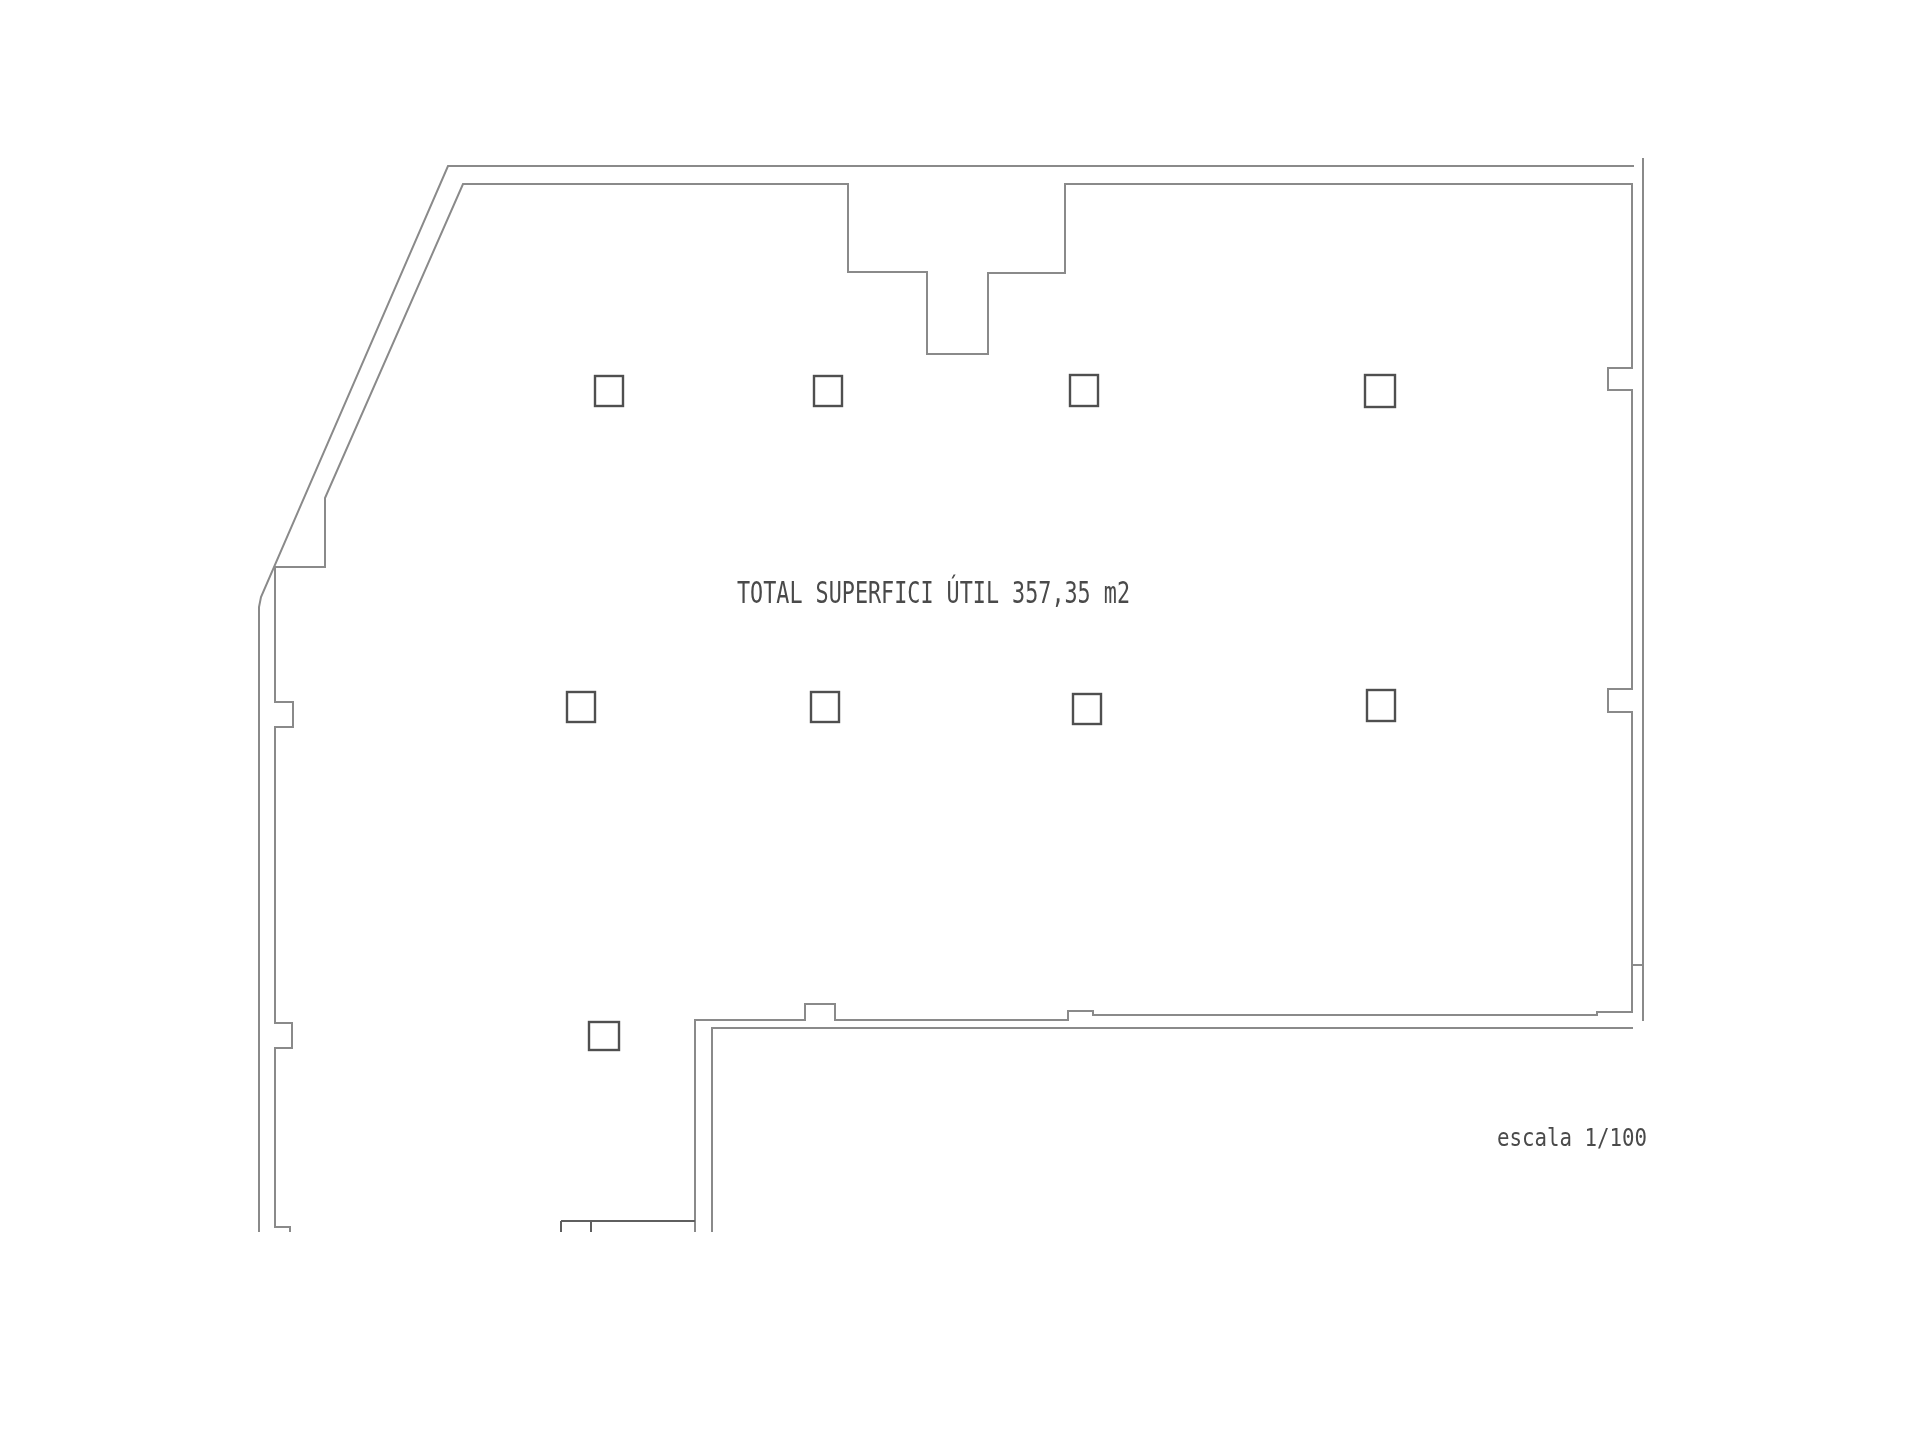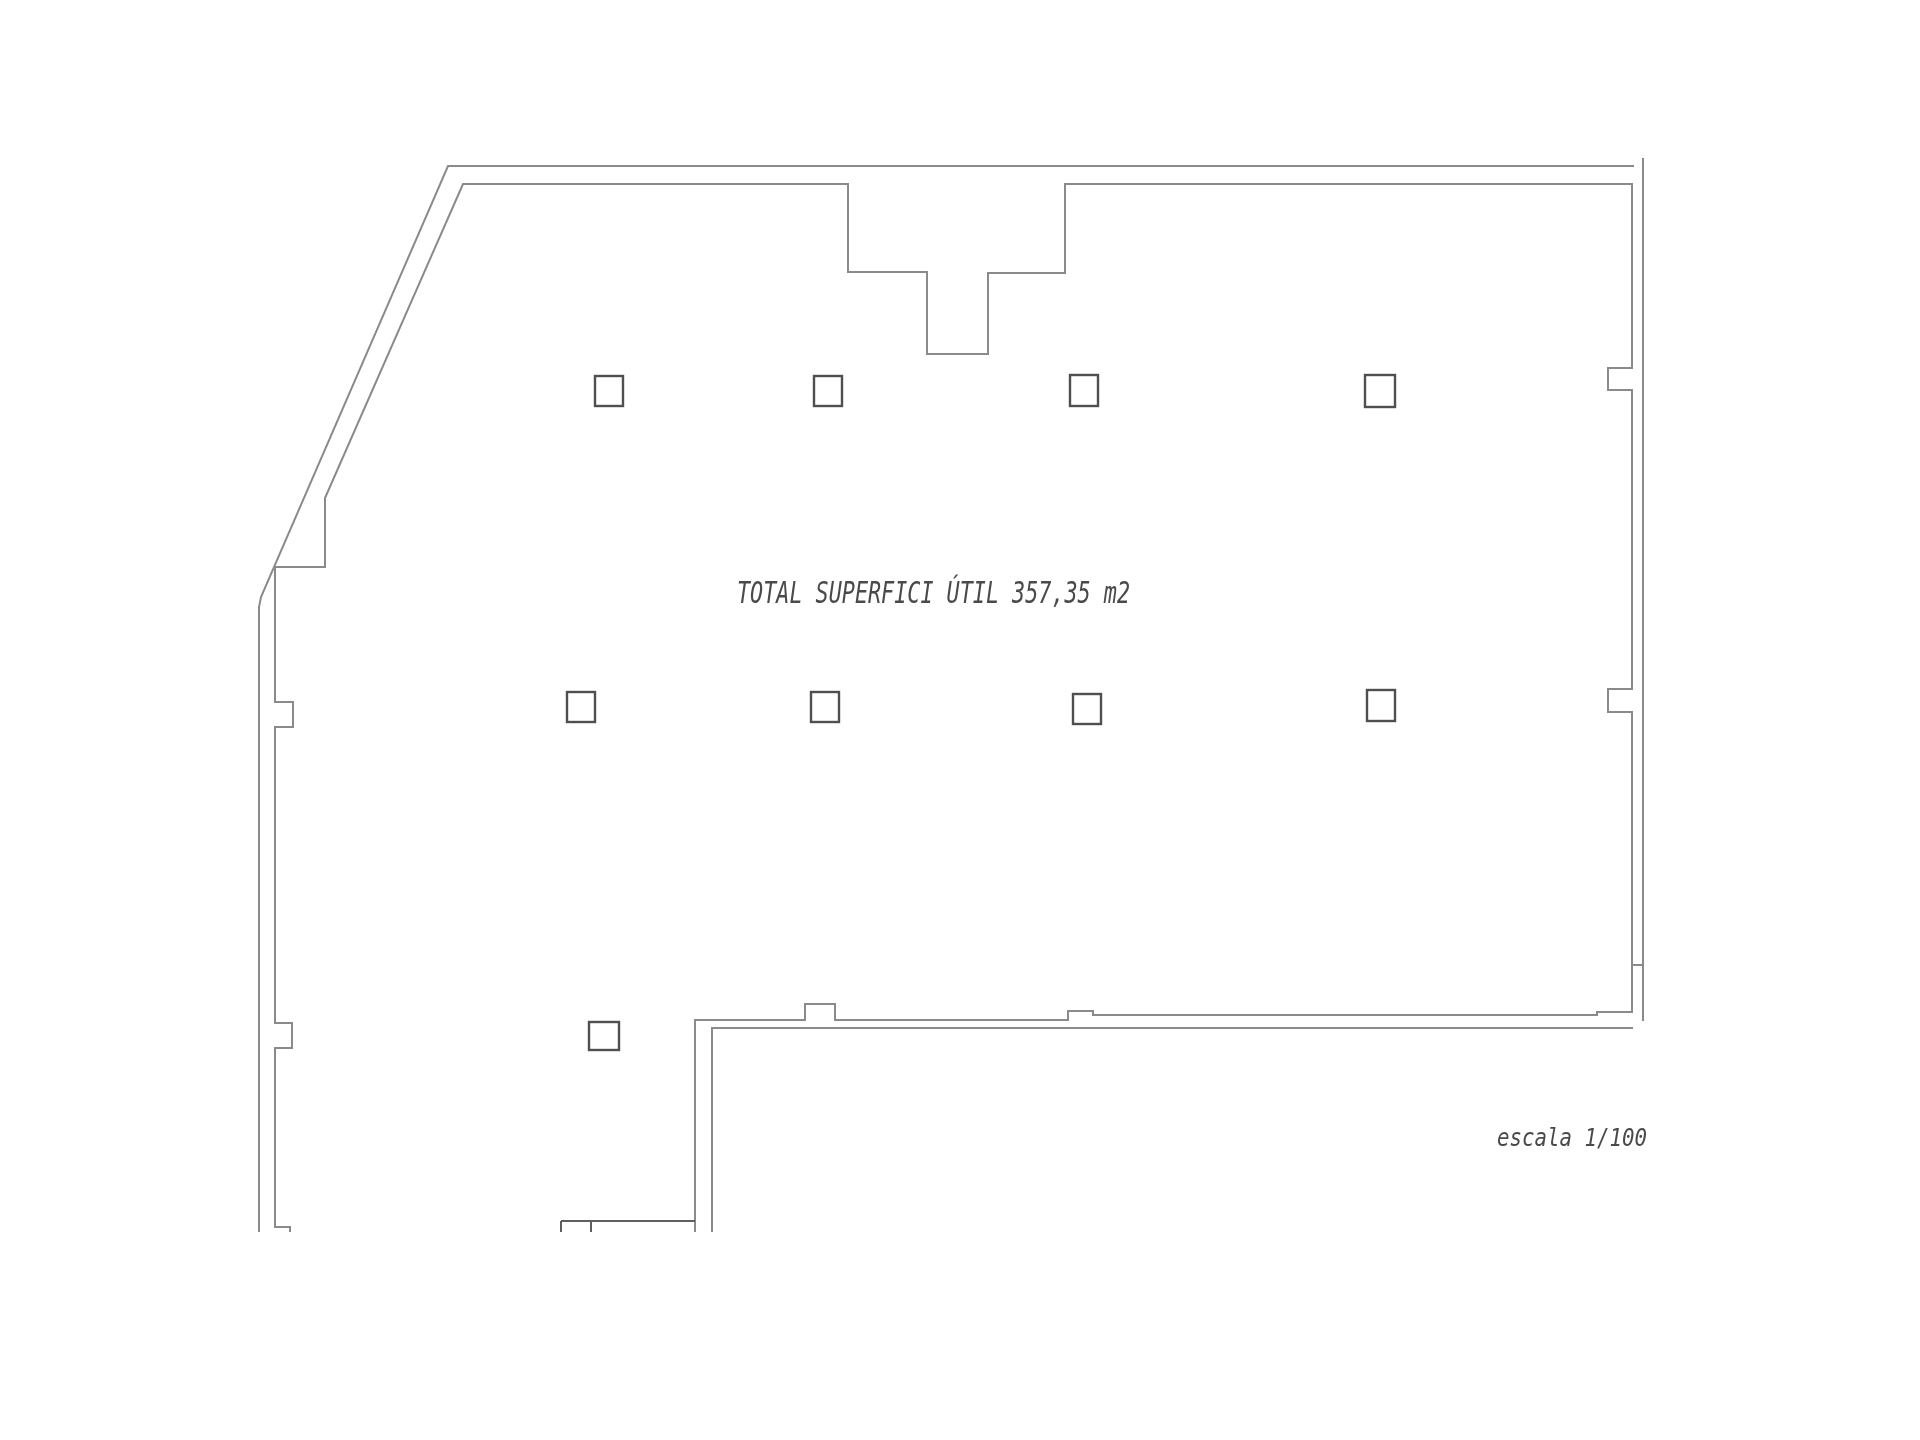--- a/index.html
+++ b/index.html
@@ -7,21 +7,20 @@
     padding: 0;
     background: #ffffff;
   }
   #stage {
     position: relative;
     width: 1920px;
     height: 1232px;
     background: #ffffff;
     overflow: hidden;
     font-family: "DejaVu Sans Mono", monospace;
-    font-style: italic;
   }
   svg { display: block; }
   .wall {
     fill: none;
     stroke: #8a8a8a;
     stroke-width: 2;
     stroke-linejoin: miter;
     stroke-linecap: butt;
   }
   .partition {

